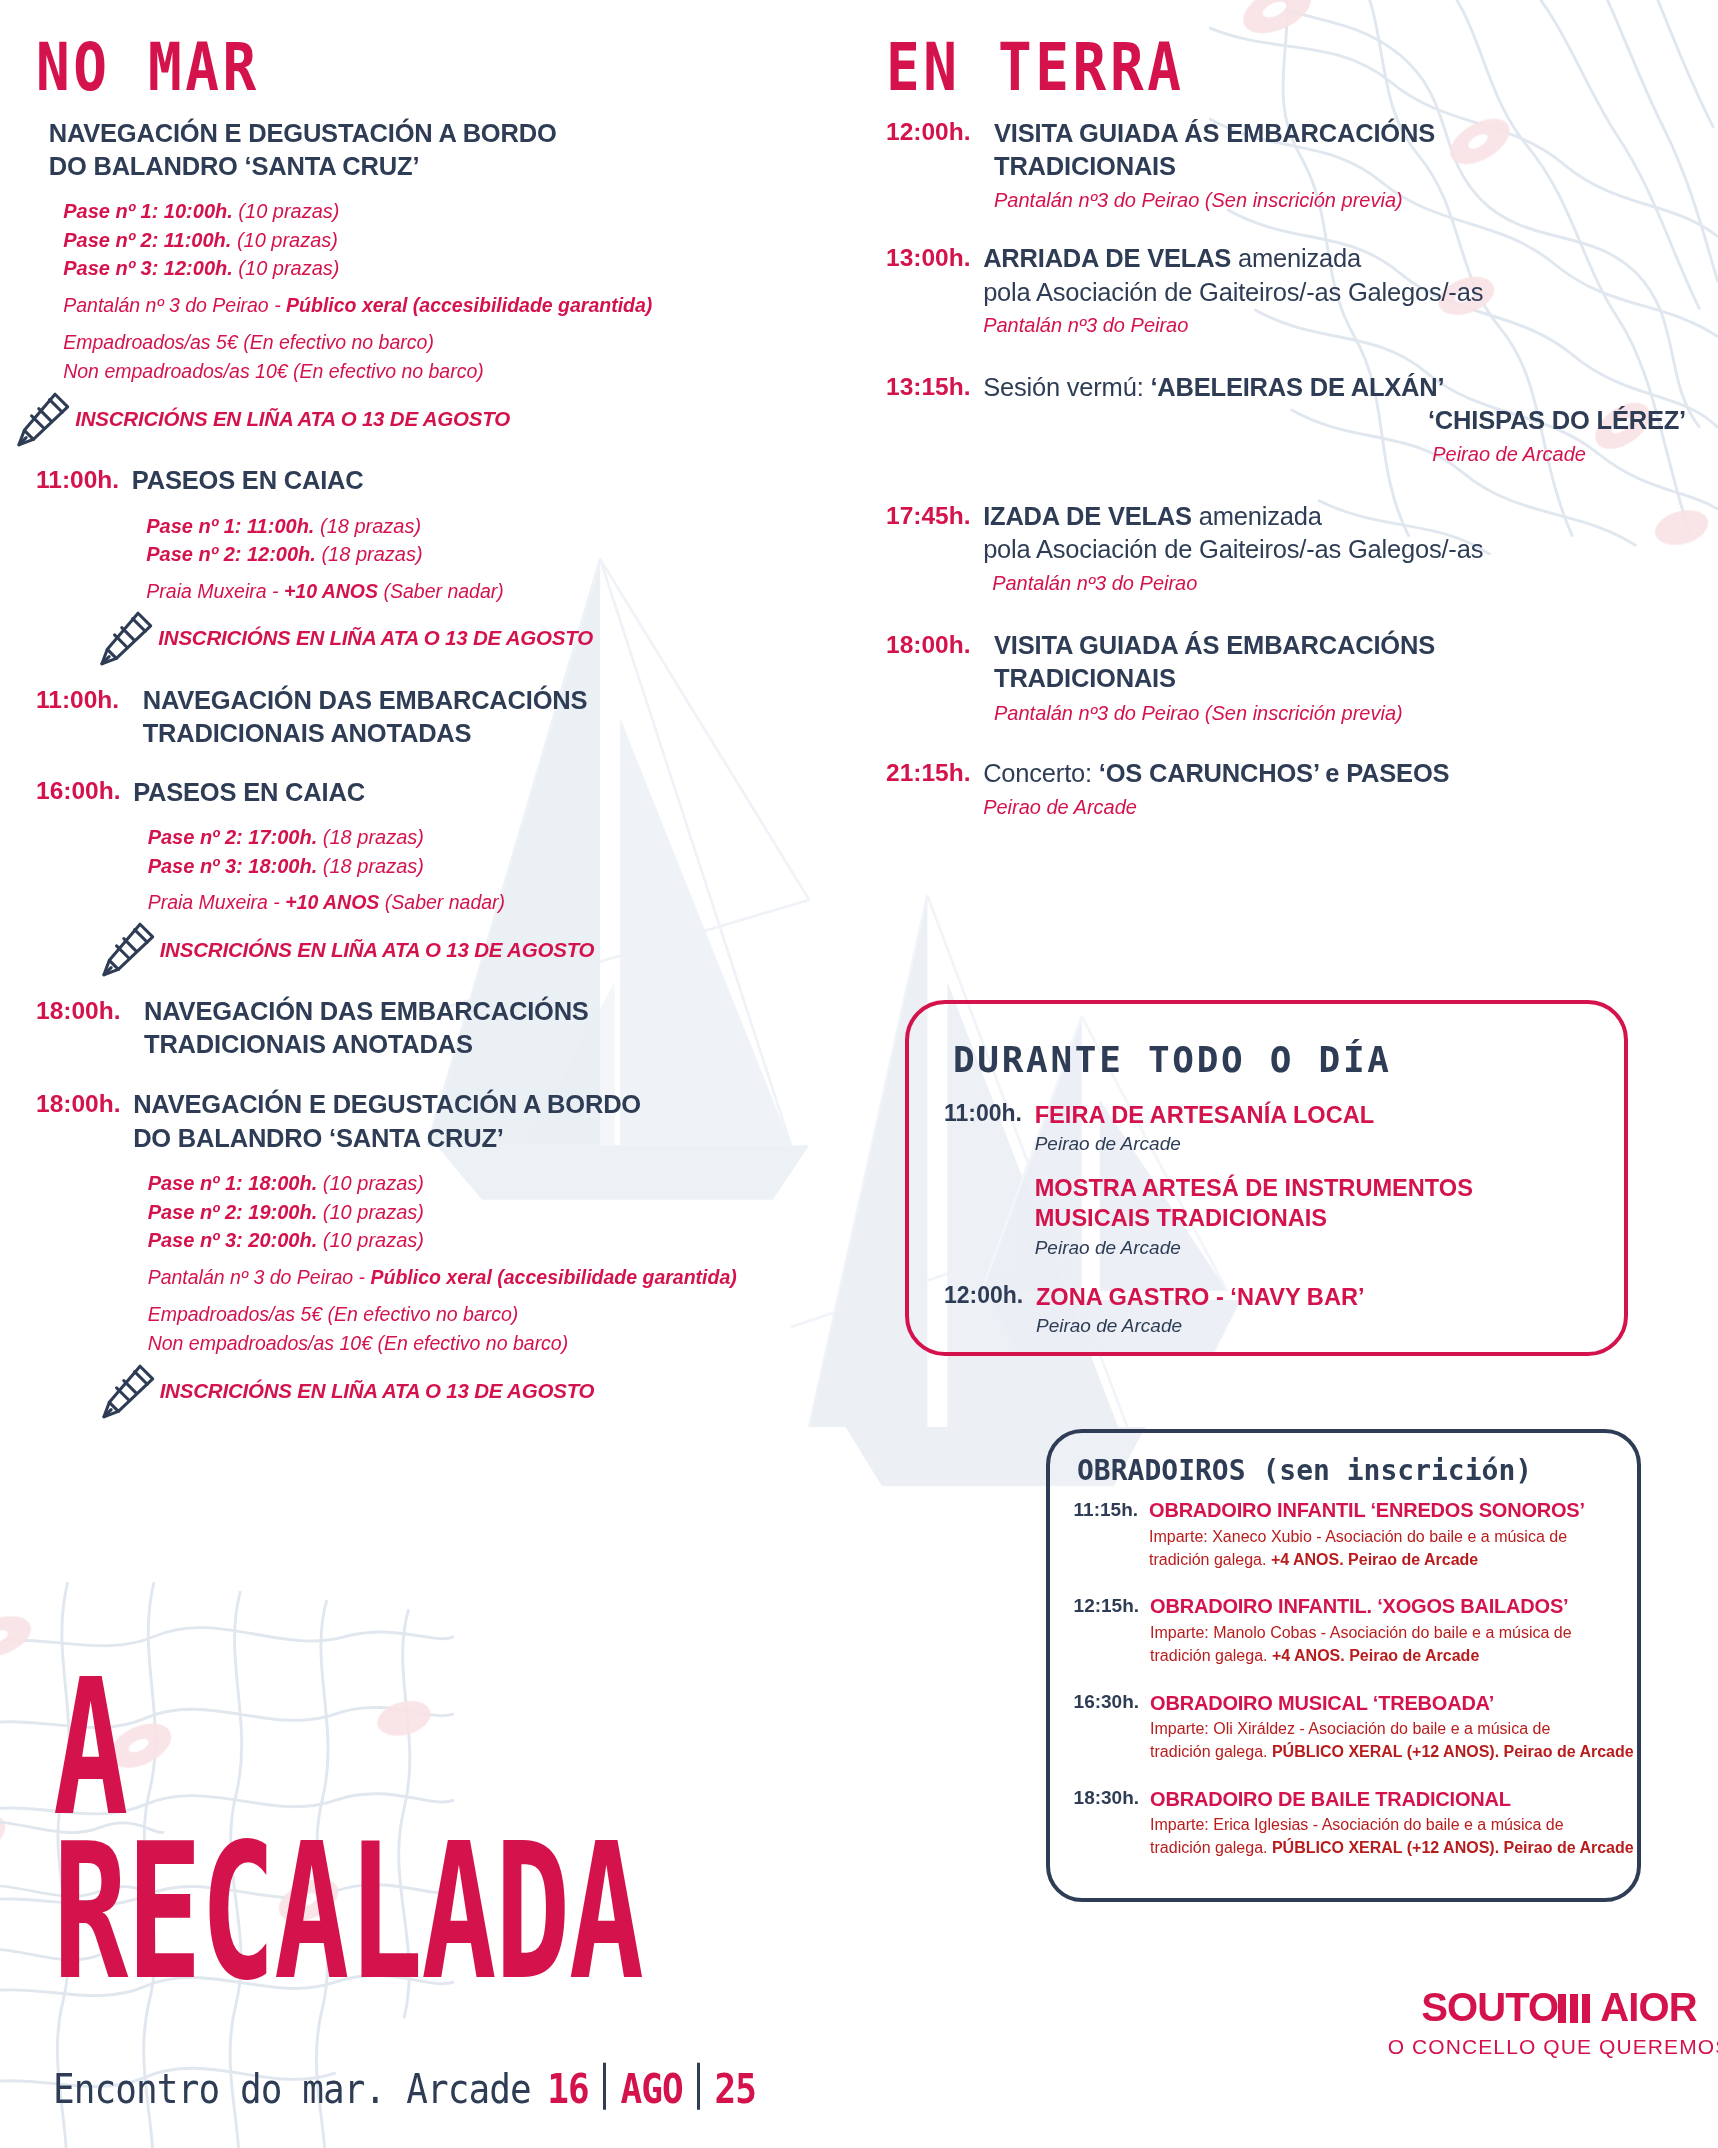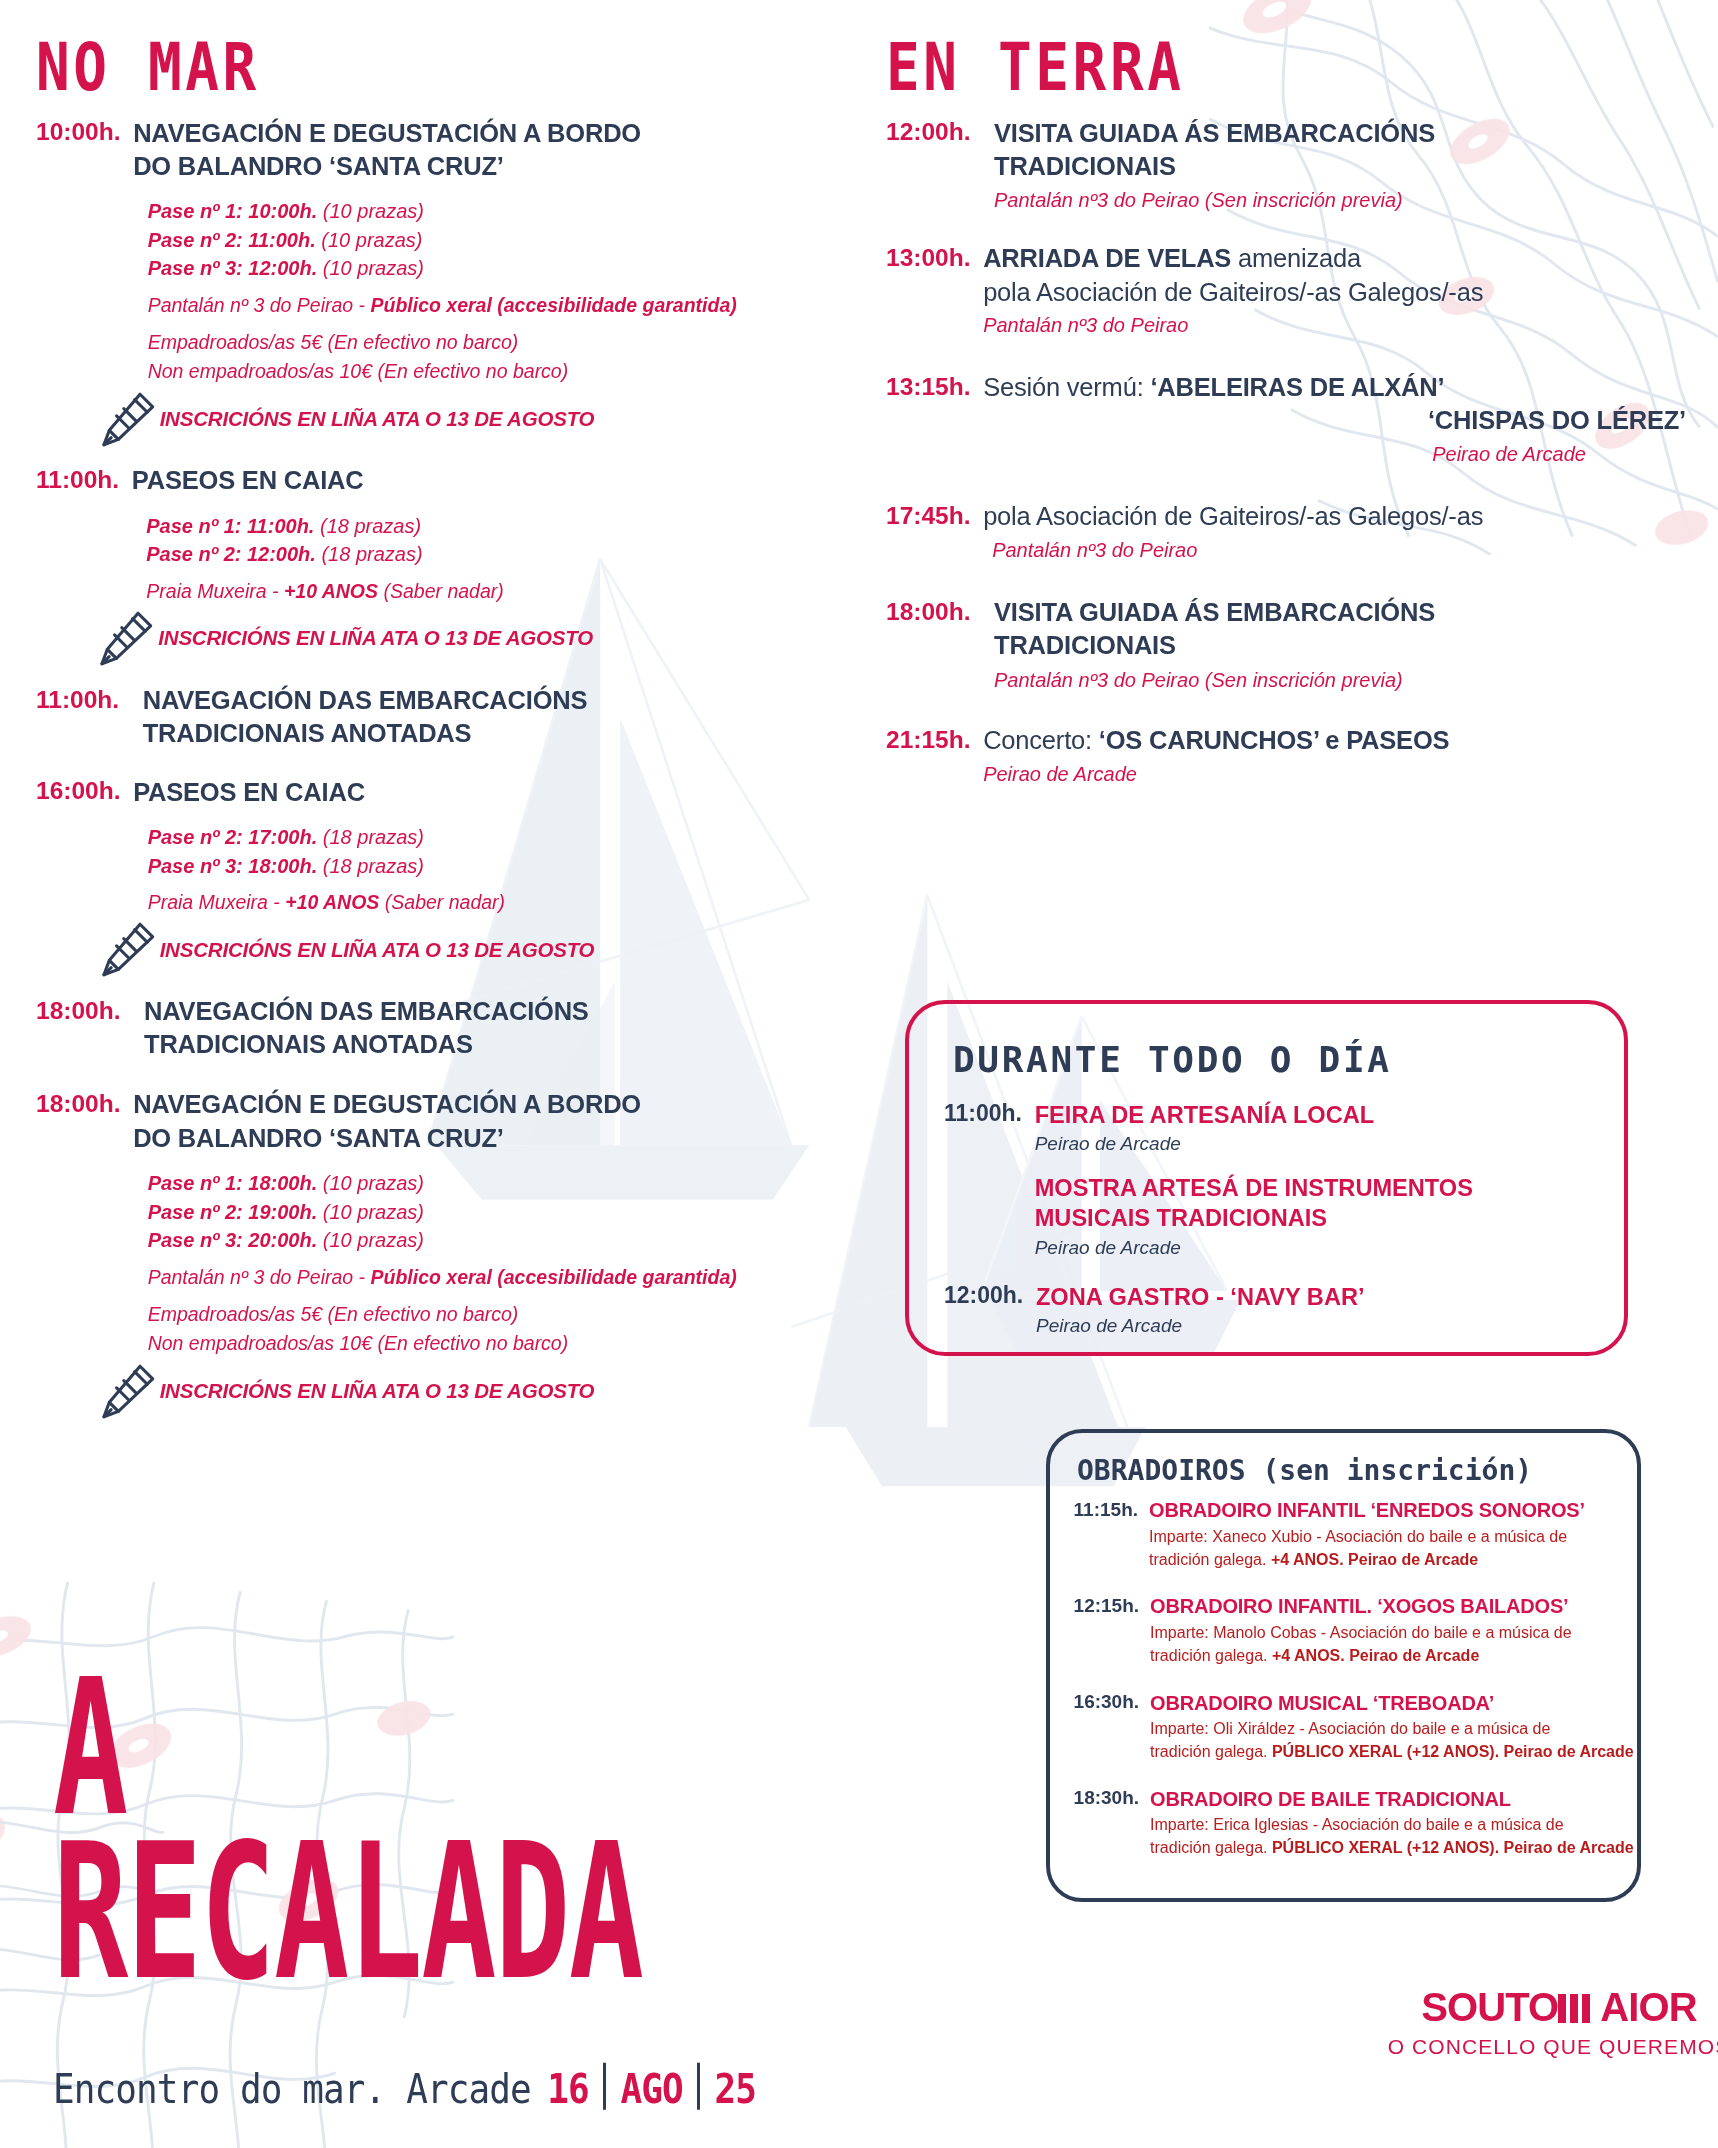--- a/index.html
+++ b/index.html
@@ -264,21 +264,20 @@
       </g>
     </svg>
   </div>
 
   <div class="content">
 
     <div class="col-left">
       <h1 class="section-title">NO MAR</h1>
 
       <div class="ev" style="margin-bottom:12.7px;">
-        <div class="time">10:00h.</div>
         <div class="body">
           <div class="ttl">NAVEGACIÓN E DEGUSTACIÓN A BORDO</div>
           <div class="ttl">DO BALANDRO ‘SANTA CRUZ’</div>
           <div class="gap-md"></div>
           <div class="sub-ind">
             <div class="pase"><b>Pase nº 1: 10:00h.</b> <span class="thin">(10 prazas)</span></div>
             <div class="pase"><b>Pase nº 2: 11:00h.</b> <span class="thin">(10 prazas)</span></div>
             <div class="pase"><b>Pase nº 3: 12:00h.</b> <span class="thin">(10 prazas)</span></div>
             <div class="gap-sm"></div>
             <div class="note"><span>Pantalán nº 3 do Peirao - </span><b>Público xeral (accesibilidade garantida)</b></div>
@@ -439,20 +438,21 @@
         <div class="body">
           <div class="ttl"><span class="light">Sesión vermú: </span><b>‘ABELEIRAS DE ALXÁN’</b></div>
           <div class="ttl center-ln">‘CHISPAS DO LÉREZ’</div>
           <div class="loc center-ln" style="margin-top:2.7px;margin-right:100px;">Peirao de Arcade</div>
         </div>
       </div>
 
       <div class="ev ev-r" style="">
         <div class="time">17:45h.</div>
         <div class="body">
+          <div class="ttl"><b>IZADA DE VELAS</b><span class="light"> amenizada</span></div>
           <div class="ttl" style="font-weight:normal;"><span>pola Asociación de Gaiteiros/-as Galegos/-as</span></div>
           <div class="loc" style="margin-top:2.7px;margin-left:9px;">Pantalán nº3 do Peirao</div>
         </div>
       </div>
 
       <div class="ev ev-r wide-gap" style="margin-bottom:29px;">
         <div class="time">18:00h.</div>
         <div class="body">
           <div class="ttl med">VISITA GUIADA ÁS EMBARCACIÓNS</div>
           <div class="ttl med">TRADICIONAIS</div>

